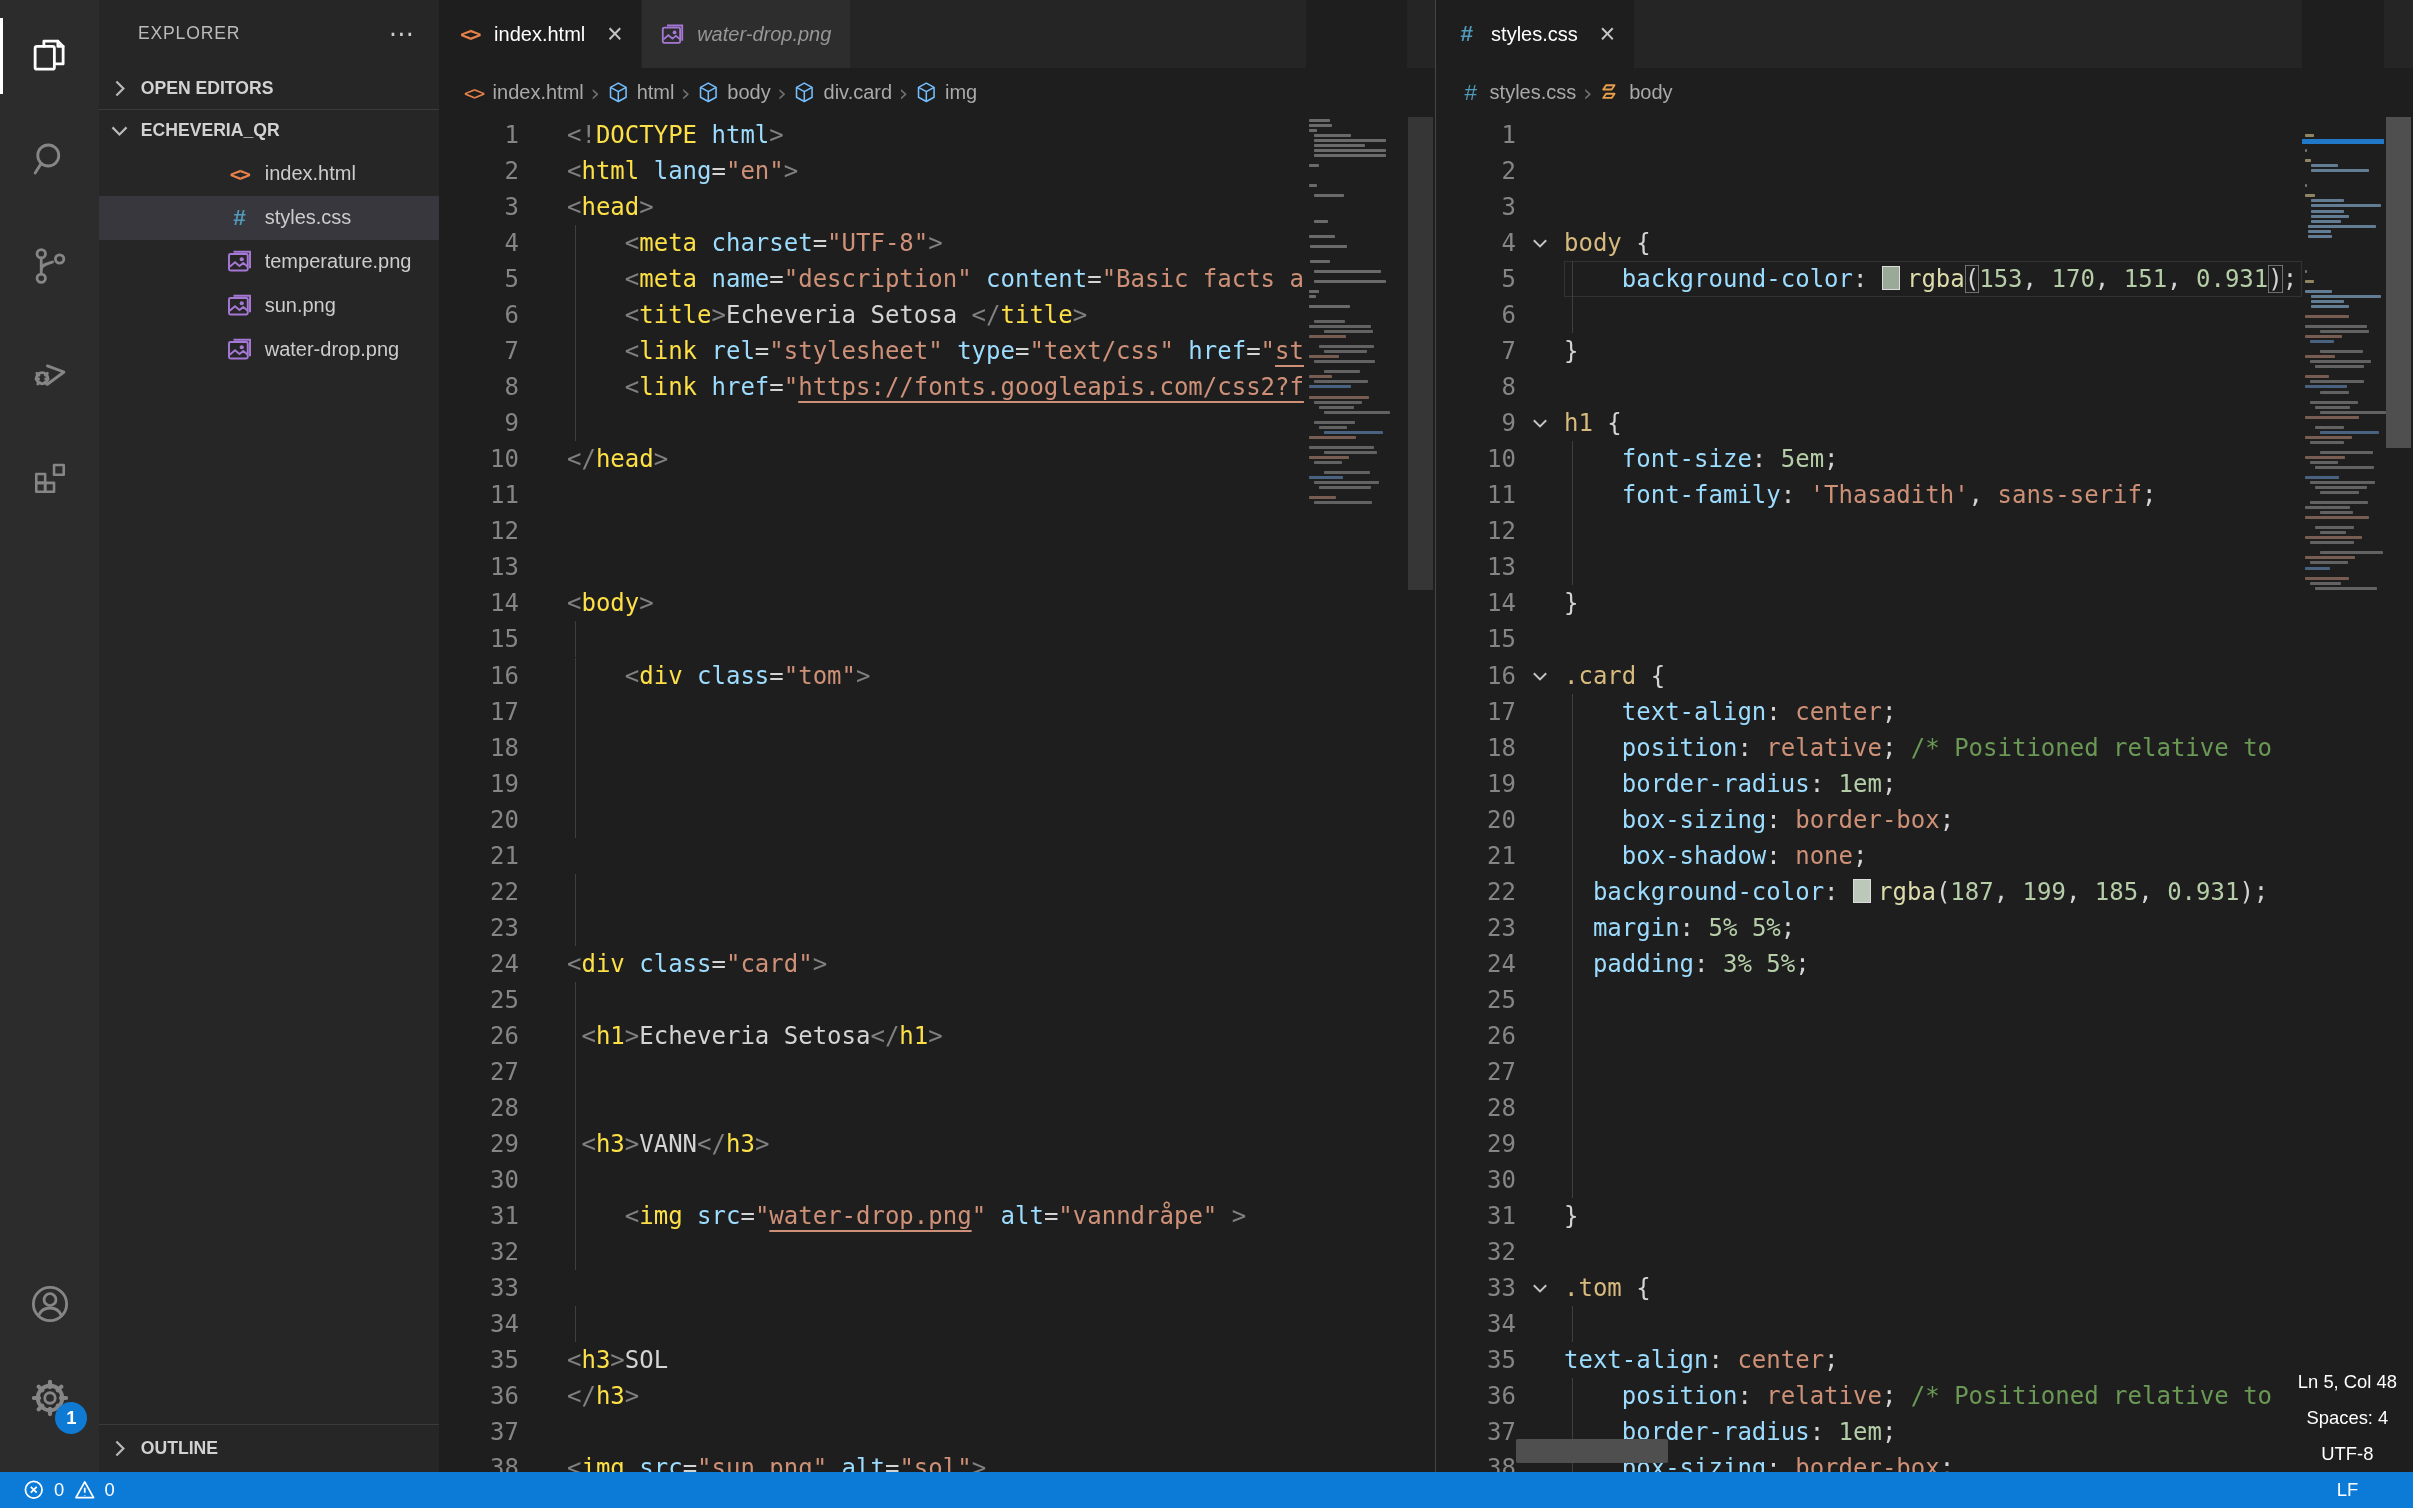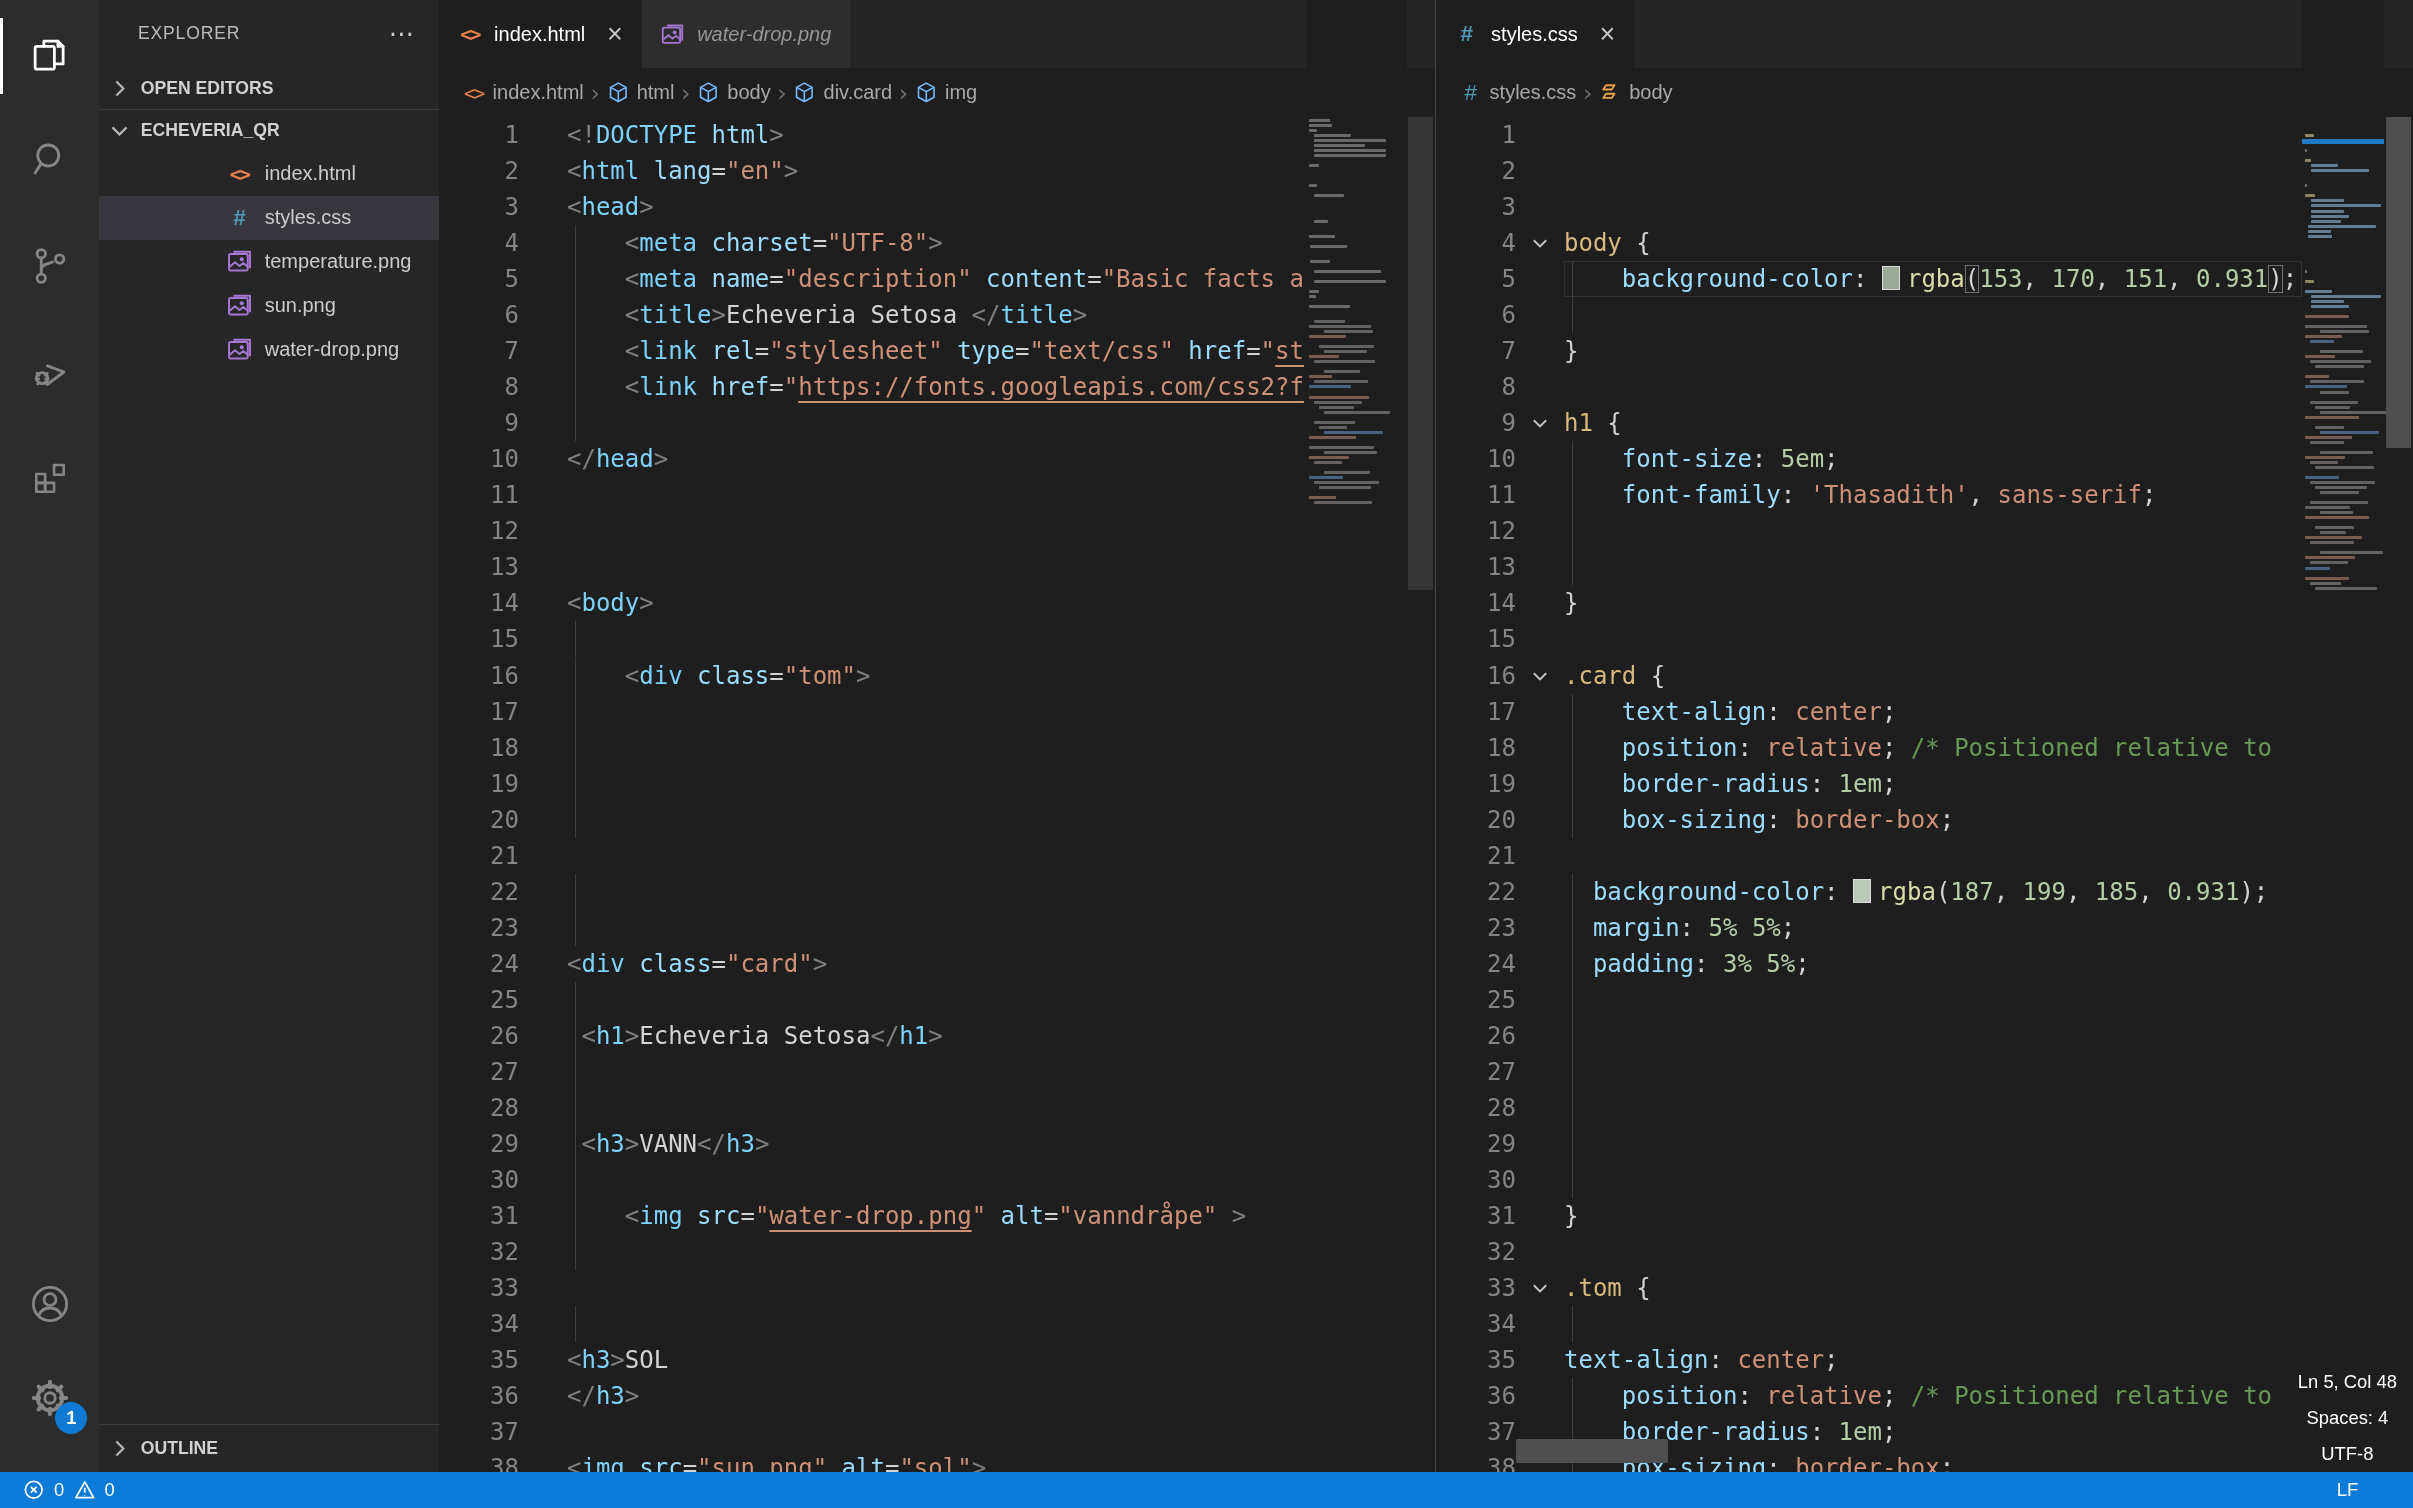--- a/index.html
+++ b/index.html
@@ -46,21 +46,21 @@
   .code{position:absolute;top:117px;left:0;right:0;bottom:0;overflow:hidden;
         font-family:"DejaVu Sans Mono",monospace;font-size:24px;line-height:36px;}
   .cl{position:absolute;height:36px;left:0;display:flex;white-space:pre;}
   #g0 .cl{right:129px;} #g1 .cl{right:111px;}
   .ln{width:80px;text-align:right;color:#858585;flex:none;}
   .chevcol{width:48px;flex:none;color:#c5c5c5;display:flex;align-items:center;justify-content:center;}
   .chevcol svg{width:22px;height:22px;}
   .ct{position:relative;flex:1;overflow:hidden;}
   .cl.cur .ct{outline:1.7px solid #323233;outline-offset:-1.7px;}
   .guide{position:absolute;left:7.5px;top:0;bottom:0;width:0.8px;background:#3f3f3f;}
-  .tk-p{color:#808080}.tk-t{color:#7dd3fc}.tk-a{color:#9cdcfe}.tk-s{color:#ce9178}
+  .tk-p{color:#808080}.tk-t{color:#fde047}.tk-a{color:#9cdcfe}.tk-s{color:#ce9178}
   .tk-u{color:#ce9178;text-decoration:underline;text-underline-offset:5.9px;}
   .tk-x{color:#d4d4d4}.tk-o{color:#d4d4d4}.tk-prop{color:#9cdcfe}.tk-sel{color:#d7ba7d}
   .tk-selc{color:#d7ba7d}.tk-val{color:#ce9178}.tk-num{color:#b5cea8}.tk-com{color:#6a9955}
   .tk-fn{color:#dcdcaa}
   .tk-brk{color:#d4d4d4;box-shadow:inset 0 0 0 0.8px #888888;}
   .sw{display:inline-block;width:18.4px;height:23.5px;vertical-align:-2.5px;border:1.7px solid #dcdcdc;margin-right:6.7px;box-sizing:border-box;}
   
   .minimap{position:absolute;top:0;bottom:0;background:#1e1e1e;z-index:2;}
   #g0 .minimap{right:28.5px;width:101px;}
   #g1 .minimap{right:29px;width:82px;}
@@ -461,21 +461,21 @@
           <div class="cl" style="top: 432px;"><span class="ln">13</span><span class="chevcol"></span><span class="ct"><i class="guide"></i></span></div>
           <div class="cl" style="top: 468px;"><span class="ln">14</span><span class="chevcol"></span><span class="ct"><span class="tk-x">}</span></span></div>
           <div class="cl" style="top: 504px;"><span class="ln">15</span><span class="chevcol"></span><span class="ct"></span></div>
           <div class="cl" style="top: 541px;"><span class="ln">16</span><span class="chevcol"><svg viewBox="0 0 16 16" fill="none" stroke="currentColor" stroke-width="1.4">
                 <path d="M3.5 6L8 10.5L12.5 6"></path>
               </svg></span><span class="ct"><span class="tk-selc">.card</span><span class="tk-x"> {</span></span></div>
           <div class="cl" style="top: 577px;"><span class="ln">17</span><span class="chevcol"></span><span class="ct"><i class="guide"></i><span class="tk-x">    </span><span class="tk-prop">text-align</span><span class="tk-x">: </span><span class="tk-val">center</span><span class="tk-x">;</span></span></div>
           <div class="cl" style="top: 613px;"><span class="ln">18</span><span class="chevcol"></span><span class="ct"><i class="guide"></i><span class="tk-x">    </span><span class="tk-prop">position</span><span class="tk-x">: </span><span class="tk-val">relative</span><span class="tk-x">; </span><span class="tk-com">/* Positioned relative to</span></span></div>
           <div class="cl" style="top: 649px;"><span class="ln">19</span><span class="chevcol"></span><span class="ct"><i class="guide"></i><span class="tk-x">    </span><span class="tk-prop">border-radius</span><span class="tk-x">: </span><span class="tk-num">1em</span><span class="tk-x">;</span></span></div>
           <div class="cl" style="top: 685px;"><span class="ln">20</span><span class="chevcol"></span><span class="ct"><i class="guide"></i><span class="tk-x">    </span><span class="tk-prop">box-sizing</span><span class="tk-x">: </span><span class="tk-val">border-box</span><span class="tk-x">;</span></span></div>
-          <div class="cl" style="top: 721px;"><span class="ln">21</span><span class="chevcol"></span></div>
+          <div class="cl" style="top: 721px;"><span class="ln">21</span><span class="chevcol"></span><span class="ct"><i class="guide"></i><span class="tk-x">    </span><span class="tk-prop">box-shadow</span><span class="tk-x">: </span><span class="tk-val">none</span><span class="tk-x">;</span></span></div>
           <div class="cl" style="top: 757px;"><span class="ln">22</span><span class="chevcol"></span><span class="ct"><i class="guide"></i><span class="tk-x">  </span><span class="tk-prop">background-color</span><span class="tk-x">: </span><span class="sw" style="background:#bcc8ba"></span><span class="tk-fn">rgba</span><span class="tk-x">(</span><span class="tk-num">187</span><span class="tk-x">, </span><span class="tk-num">199</span><span class="tk-x">, </span><span class="tk-num">185</span><span class="tk-x">, </span><span class="tk-num">0.931</span><span class="tk-x">)</span><span class="tk-x">;</span></span></div>
           <div class="cl" style="top: 793px;"><span class="ln">23</span><span class="chevcol"></span><span class="ct"><i class="guide"></i><span class="tk-x">  </span><span class="tk-prop">margin</span><span class="tk-x">: </span><span class="tk-num">5%</span><span class="tk-x"> </span><span class="tk-num">5%</span><span class="tk-x">;</span></span></div>
           <div class="cl" style="top: 829px;"><span class="ln">24</span><span class="chevcol"></span><span class="ct"><i class="guide"></i><span class="tk-x">  </span><span class="tk-prop">padding</span><span class="tk-x">: </span><span class="tk-num">3%</span><span class="tk-x"> </span><span class="tk-num">5%</span><span class="tk-x">;</span></span></div>
           <div class="cl" style="top: 865px;"><span class="ln">25</span><span class="chevcol"></span><span class="ct"><i class="guide"></i></span></div>
           <div class="cl" style="top: 901px;"><span class="ln">26</span><span class="chevcol"></span><span class="ct"><i class="guide"></i></span></div>
           <div class="cl" style="top: 937px;"><span class="ln">27</span><span class="chevcol"></span><span class="ct"><i class="guide"></i></span></div>
           <div class="cl" style="top: 973px;"><span class="ln">28</span><span class="chevcol"></span><span class="ct"><i class="guide"></i></span></div>
           <div class="cl" style="top: 1009px;"><span class="ln">29</span><span class="chevcol"></span><span class="ct"><i class="guide"></i></span></div>
           <div class="cl" style="top: 1045px;"><span class="ln">30</span><span class="chevcol"></span><span class="ct"><i class="guide"></i></span></div>
           <div class="cl" style="top: 1081px;"><span class="ln">31</span><span class="chevcol"></span><span class="ct"><span class="tk-x">}</span></span></div>

